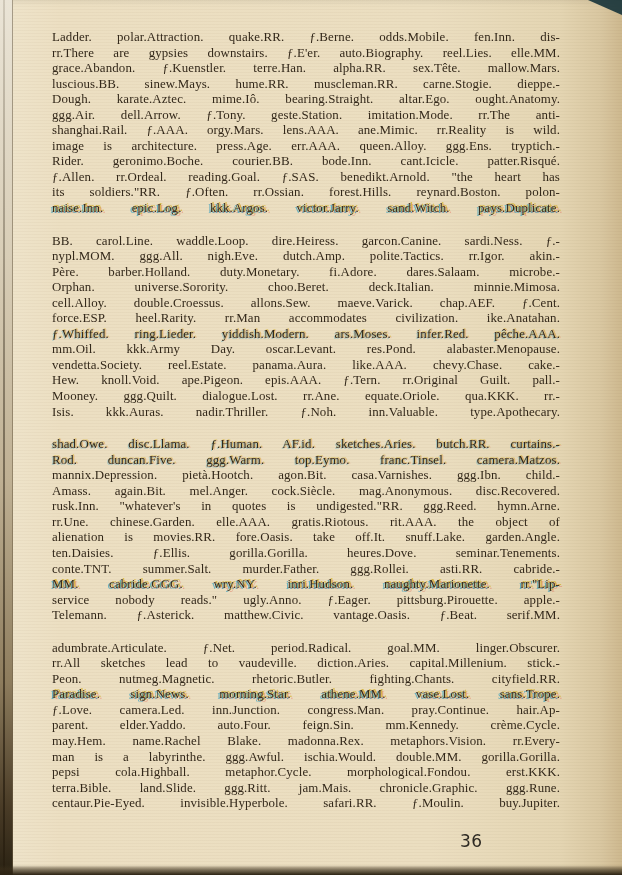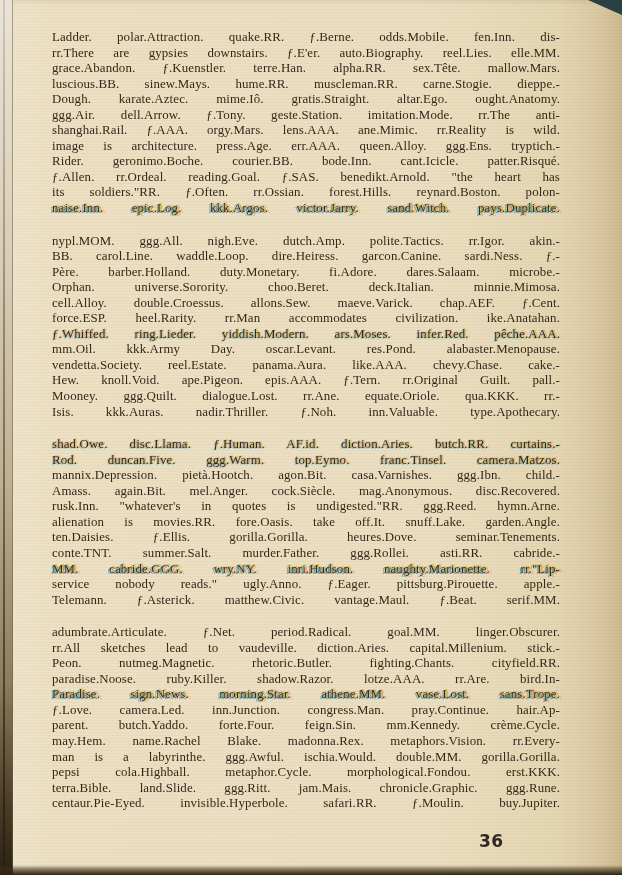--- a/index.html
+++ b/index.html
@@ -65,85 +65,85 @@
        1.6px -0.9px 0 rgba(205,165,10,0.62),
        2.6px  0.6px 0 rgba(225,75,60,0.34);
   }
   .fringe-light{
     text-shadow:
       -1px 0.6px 0 rgba(0,140,190,0.30),
        1.1px -0.6px 0 rgba(205,165,10,0.38),
        1.8px 0.4px 0 rgba(225,75,60,0.18);
   }
   .page-number{
-    position:absolute;left:479px;top:831px;
+    position:absolute;left:460px;top:831px;
     font-family:"DejaVu Sans","Liberation Sans",sans-serif;
-    font-size:17px;font-weight:700;letter-spacing:0.5px;
+    font-size:17px;font-weight:400;letter-spacing:0.5px;
     color:#2e2a23;
   }
 </style>
 </head>
 <body>
 
 <div class="page">
   <div class="grain"></div>
   <div class="left-edge"></div>
   <div class="left-edge-line"></div>
   <div class="corner-shadow"></div>
 
   <div class="text-block">
     <div class="paragraph">
         <div class="line">Ladder. polar.Attraction. quake.RR. ƒ.Berne. odds.Mobile. fen.Inn. dis-</div>
         <div class="line">rr.There are gypsies downstairs. ƒ.E'er. auto.Biography. reel.Lies. elle.MM.</div>
         <div class="line">grace.Abandon. ƒ.Kuenstler. terre.Han. alpha.RR. sex.Tête. mallow.Mars.</div>
         <div class="line">luscious.BB. sinew.Mays. hume.RR. muscleman.RR. carne.Stogie. dieppe.-</div>
-        <div class="line">Dough. karate.Aztec. mime.Iô. gratis.Straight. altar.Ego. ought.Anatomy.</div>
+        <div class="line">Dough. karate.Aztec. mime.Iô. bearing.Straight. altar.Ego. ought.Anatomy.</div>
         <div class="line">ggg.Air. dell.Arrow. ƒ.Tony. geste.Station. imitation.Mode. rr.The anti-</div>
         <div class="line">shanghai.Rail. ƒ.AAA. orgy.Mars. lens.AAA. ane.Mimic. rr.Reality is wild.</div>
         <div class="line">image is architecture. press.Age. err.AAA. queen.Alloy. ggg.Ens. tryptich.-</div>
         <div class="line">Rider. geronimo.Boche. courier.BB. bode.Inn. cant.Icicle. patter.Risqué.</div>
         <div class="line">ƒ.Allen. rr.Ordeal. reading.Goal. ƒ.SAS. benedikt.Arnold. "the heart has</div>
         <div class="line">its soldiers."RR. ƒ.Often. rr.Ossian. forest.Hills. reynard.Boston. polon-</div>
         <div class="line fringe">naise.Inn. epic.Log. kkk.Argos. victor.Jarry. sand.Witch. pays.Duplicate.</div>
       </div>
     <div class="paragraph">
+        <div class="line">BB. carol.Line. waddle.Loop. dire.Heiress. garcon.Canine. sardi.Ness. ƒ.-</div>
         <div class="line">nypl.MOM. ggg.All. nigh.Eve. dutch.Amp. polite.Tactics. rr.Igor. akin.-</div>
-        <div class="line">BB. carol.Line. waddle.Loop. dire.Heiress. garcon.Canine. sardi.Ness. ƒ.-</div>
         <div class="line">Père. barber.Holland. duty.Monetary. fi.Adore. dares.Salaam. microbe.-</div>
         <div class="line">Orphan. universe.Sorority. choo.Beret. deck.Italian. minnie.Mimosa.</div>
         <div class="line">cell.Alloy. double.Croessus. allons.Sew. maeve.Varick. chap.AEF. ƒ.Cent.</div>
         <div class="line">force.ESP. heel.Rarity. rr.Man accommodates civilization. ike.Anatahan.</div>
         <div class="line fringe-light">ƒ.Whiffed. ring.Lieder. yiddish.Modern. ars.Moses. infer.Red. pêche.AAA.</div>
         <div class="line">mm.Oil. kkk.Army Day. oscar.Levant. res.Pond. alabaster.Menopause.</div>
         <div class="line">vendetta.Society. reel.Estate. panama.Aura. like.AAA. chevy.Chase. cake.-</div>
         <div class="line">Hew. knoll.Void. ape.Pigeon. epis.AAA. ƒ.Tern. rr.Original Guilt. pall.-</div>
         <div class="line">Mooney. ggg.Quilt. dialogue.Lost. rr.Ane. equate.Oriole. qua.KKK. rr.-</div>
         <div class="line">Isis. kkk.Auras. nadir.Thriller. ƒ.Noh. inn.Valuable. type.Apothecary.</div>
       </div>
     <div class="paragraph">
-        <div class="line fringe-light">shad.Owe. disc.Llama. ƒ.Human. AF.id. diction.Aries. butch.RR. curtains.-</div>
+        <div class="line fringe-light">shad.Owe. disc.Llama. ƒ.Human. AF.id. sketches.Aries. butch.RR. curtains.-</div>
         <div class="line fringe-light">Rod. duncan.Five. ggg.Warm. top.Eymo. franc.Tinsel. camera.Matzos.</div>
         <div class="line">mannix.Depression. pietà.Hootch. agon.Bit. casa.Varnishes. ggg.Ibn. child.-</div>
         <div class="line">Amass. again.Bit. mel.Anger. cock.Siècle. mag.Anonymous. disc.Recovered.</div>
         <div class="line">rusk.Inn. "whatever's in quotes is undigested."RR. ggg.Reed. hymn.Arne.</div>
+        <div class="line">rr.Une. chinese.Garden. elle.AAA. gratis.Riotous. rit.AAA. the object of</div>
         <div class="line">alienation is movies.RR. fore.Oasis. take off.It. snuff.Lake. garden.Angle.</div>
         <div class="line">ten.Daisies. ƒ.Ellis. gorilla.Gorilla. heures.Dove. seminar.Tenements.</div>
         <div class="line">conte.TNT. summer.Salt. murder.Father. ggg.Rollei. asti.RR. cabride.-</div>
         <div class="line fringe">MM. cabride.GGG. wry.NY. inri.Hudson. naughty.Marionette. rr."Lip-</div>
         <div class="line">service nobody reads." ugly.Anno. ƒ.Eager. pittsburg.Pirouette. apple.-</div>
-        <div class="line">Telemann. ƒ.Asterick. matthew.Civic. vantage.Maul. ƒ.Beat. serif.MM.</div>
+        <div class="line">Telemann. ƒ.Asterick. matthew.Civic. vantage.Oasis. ƒ.Beat. serif.MM.</div>
       </div>
     <div class="paragraph">
         <div class="line">adumbrate.Articulate. ƒ.Net. period.Radical. goal.MM. linger.Obscurer.</div>
         <div class="line">rr.All sketches lead to vaudeville. diction.Aries. capital.Millenium. stick.-</div>
         <div class="line">Peon. nutmeg.Magnetic. rhetoric.Butler. fighting.Chants. cityfield.RR.</div>
-        <div class="line">paradise.Noose. ruby.Killer. shadow.Razor. lotze.AAA. rr.Are. bird.In-</div>
         <div class="line fringe">Paradise. sign.News. morning.Star. athene.MM. vase.Lost. sans.Trope.</div>
         <div class="line">ƒ.Love. camera.Led. inn.Junction. congress.Man. pray.Continue. hair.Ap-</div>
-        <div class="line">parent. butch.Yaddo. forte.Four. feign.Sin. mm.Kennedy. crème.Cycle.</div>
+        <div class="line">parent. elder.Yaddo. auto.Four. feign.Sin. mm.Kennedy. crème.Cycle.</div>
         <div class="line">may.Hem. name.Rachel Blake. madonna.Rex. metaphors.Vision. rr.Every-</div>
         <div class="line">man is a labyrinthe. ggg.Awful. ischia.Would. double.MM. gorilla.Gorilla.</div>
         <div class="line">pepsi cola.Highball. metaphor.Cycle. morphological.Fondou. erst.KKK.</div>
         <div class="line">terra.Bible. land.Slide. ggg.Ritt. jam.Mais. chronicle.Graphic. ggg.Rune.</div>
         <div class="line">centaur.Pie-Eyed. invisible.Hyperbole. safari.RR. ƒ.Moulin. buy.Jupiter.</div>
       </div>
   </div>
 
   <div class="page-number">36</div>
 

